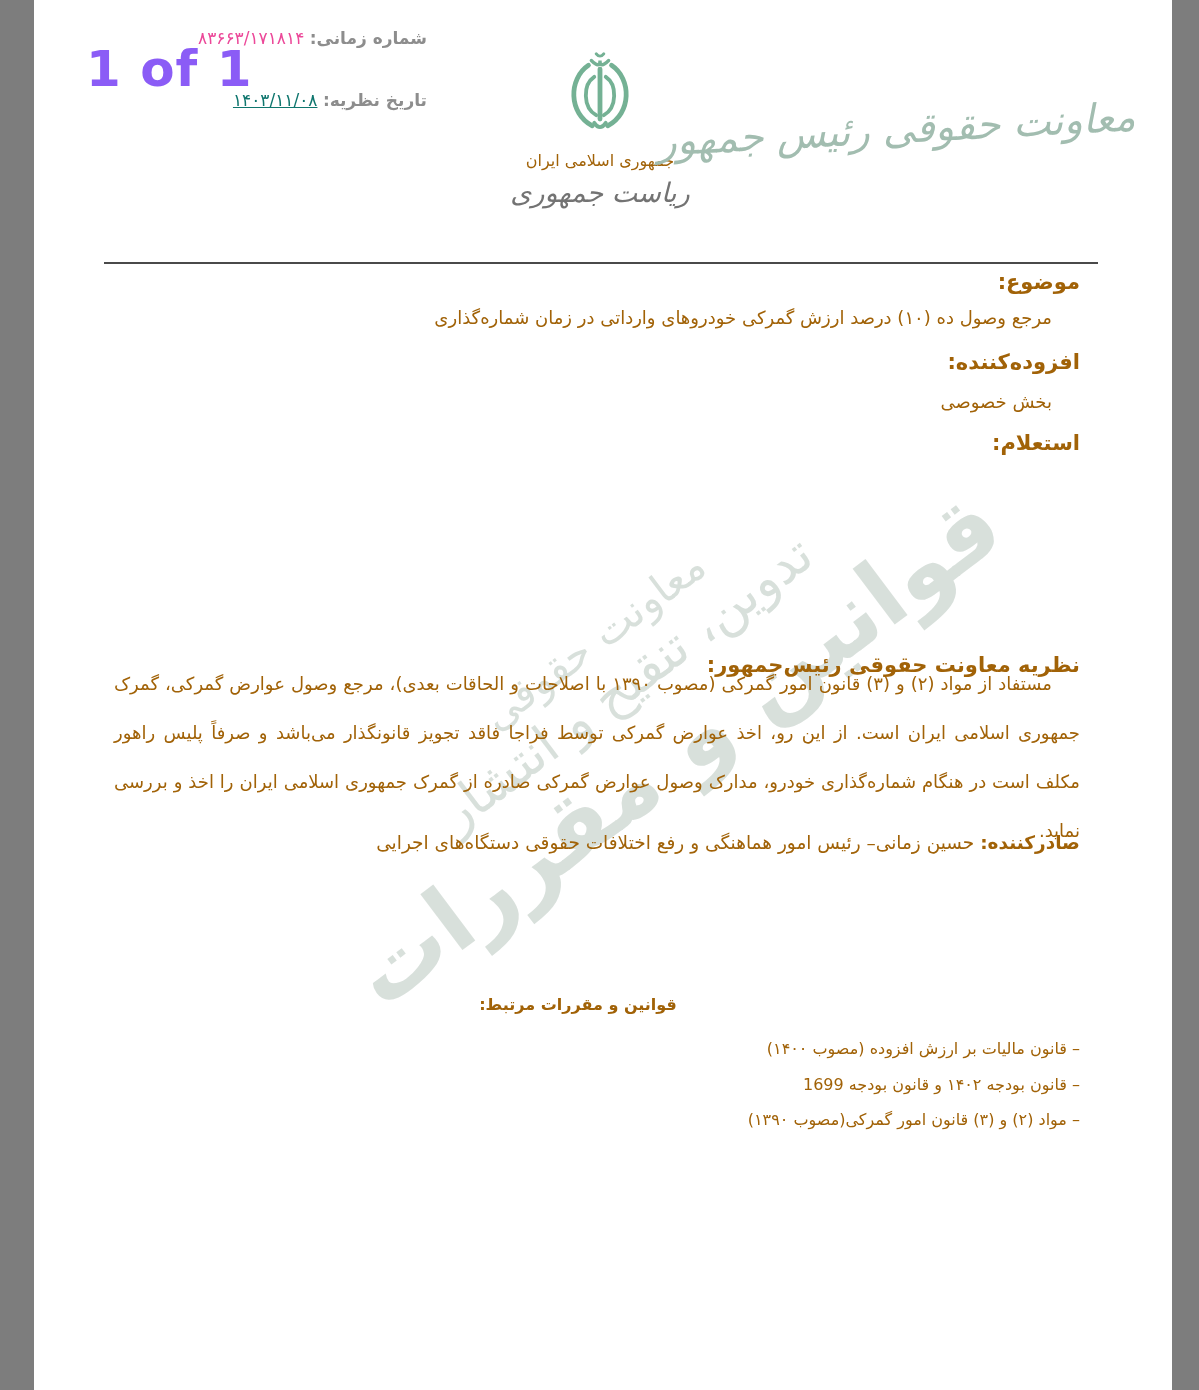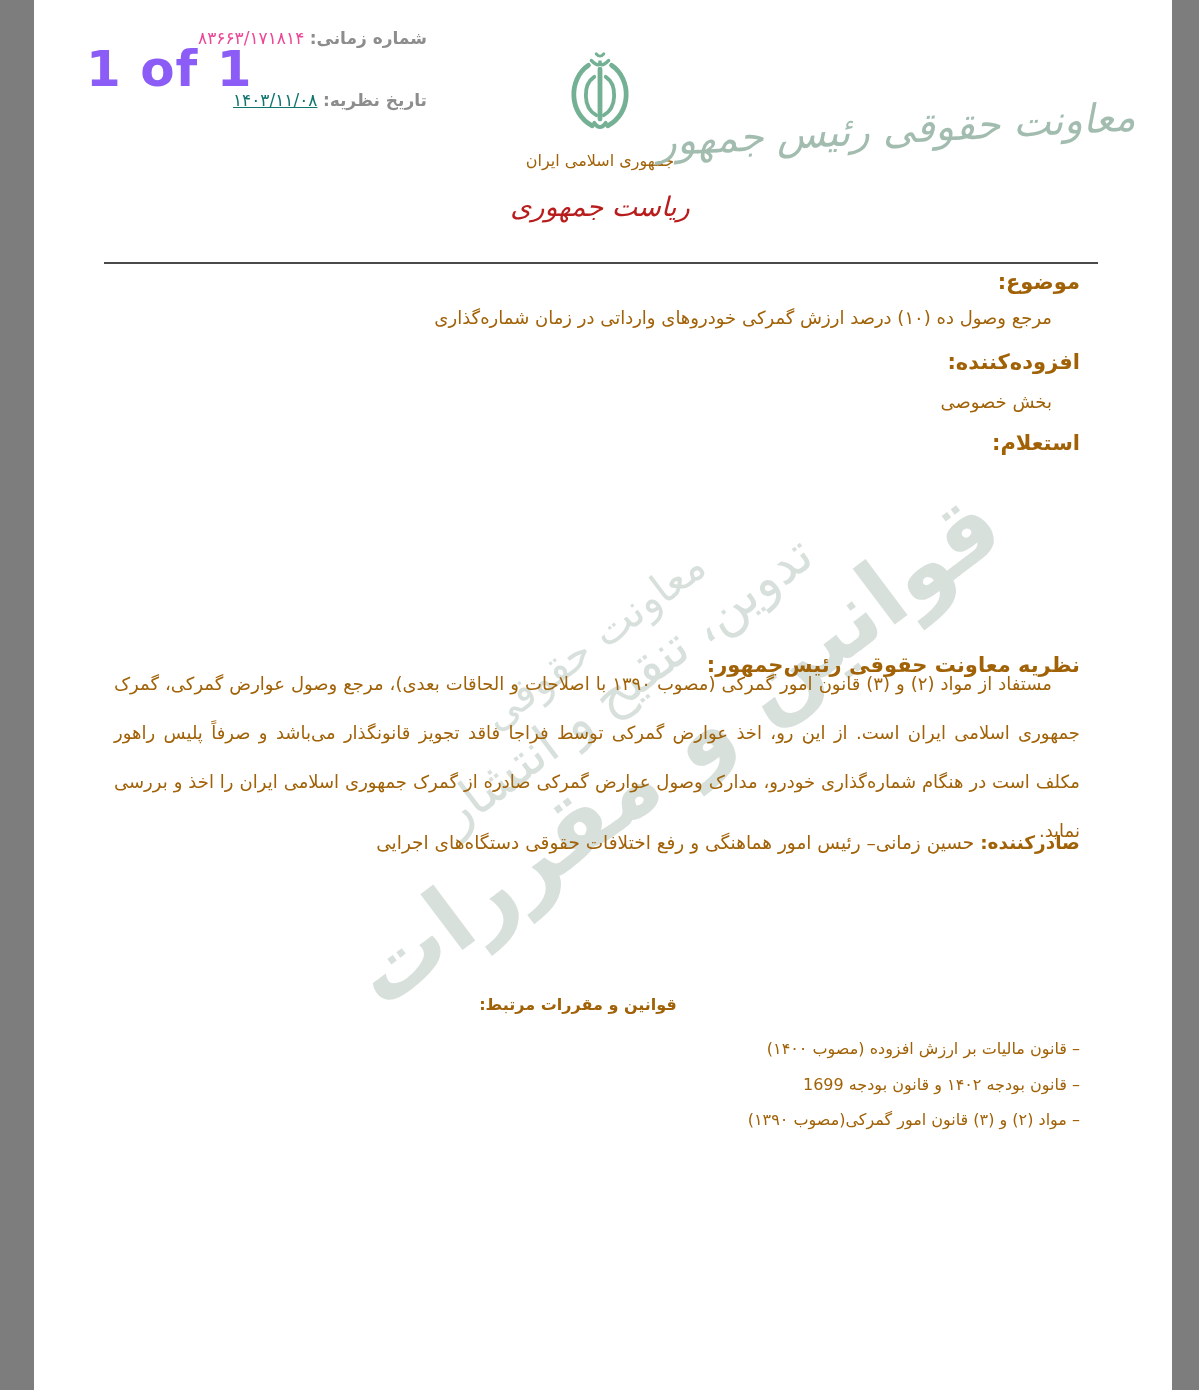--- a/index.html
+++ b/index.html
@@ -41,21 +41,21 @@
   }
   .meta .meta-label{font-weight:700;color:#8d8d8d;}
   .meta-number{top:28px;}
   .meta-number .meta-value{color:#ec4899;margin-top:8px;}
   .meta-date{top:90px;}
   .meta-date .meta-value{color:#0f766e;text-decoration:underline;}
   .emblem-block{
     position:absolute;left:476px;top:48px;width:180px;text-align:center;z-index:2;
   }
   .emblem-caption1{font-size:16px;color:#a16207;margin-top:3px;}
-  .emblem-caption2{font-size:27px;font-style:italic;color:#b91c1c;margin-top:21px;}
+  .emblem-caption2{font-size:27px;font-style:italic;color:#737373;margin-top:7px;}
   .dept-calligraphy{
     position:absolute;right:36px;top:106px;z-index:2;
     font-size:40px;font-style:italic;color:#a2bdb0;
     transform:rotate(-3deg);
     white-space:nowrap;
   }
   .rule{
     position:absolute;left:70px;right:74px;top:262px;height:2px;background:#4a4a4a;z-index:3;
   }
   

